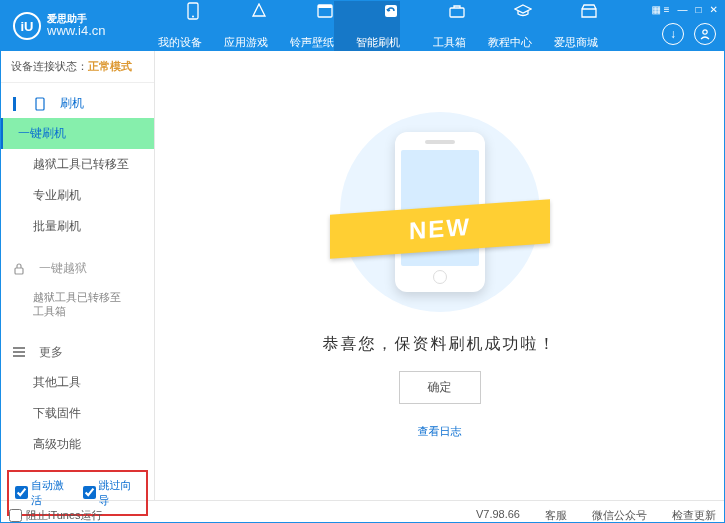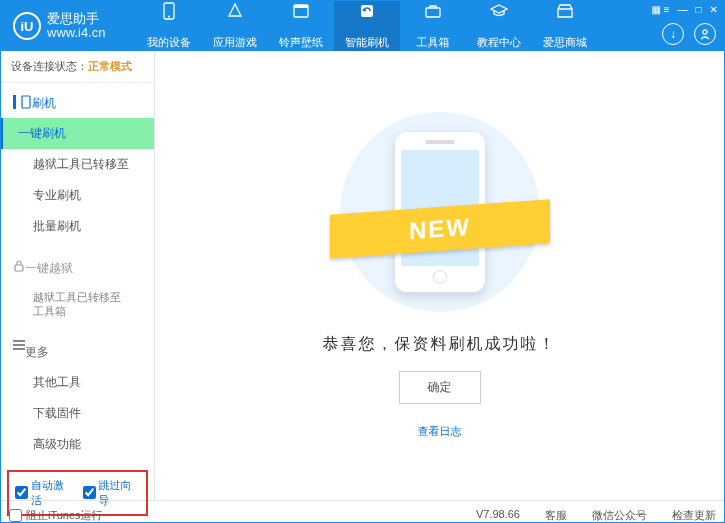--- a/index.html
+++ b/index.html
@@ -1,36 +1,36 @@
 <!DOCTYPE html>
 <html><head>
 <meta charset="utf-8">
 <style>
 *{margin:0;padding:0;box-sizing:border-box;font-family:"Microsoft YaHei",sans-serif}
 body{background:#fff;width:725px;height:523px;overflow:hidden;border:1px solid #1a8ee6}
 .titlebar{height:50px;background:#1a8ee6;display:flex;align-items:center;color:#fff;position:relative}
 .logo-area{display:flex;align-items:center;padding:0 12px;width:135px}
 .logo-circle{width:28px;height:28px;border:2px solid #fff;border-radius:50%;display:flex;align-items:center;justify-content:center;font-weight:bold;font-size:13px;margin-right:6px}
 .logo-text{display:flex;flex-direction:column;line-height:1.1}
-.logo-title{font-size:13px;font-weight:normal}
+.logo-title{font-size:10px;font-weight:bold}
 .logo-url{font-size:13px;opacity:.9}
 .nav{display:flex;flex:1;height:100%}
-.nav-item{width:66px;display:flex;flex-direction:column;align-items:center;justify-content:center;font-size:11px;cursor:pointer;gap:15px}
+.nav-item{width:66px;display:flex;flex-direction:column;align-items:flex-end;justify-content:center;font-size:11px;cursor:pointer;gap:15px}
 .nav-item.active{background:#1678c8}
 .nav-icon{width:18px;height:18px;display:flex;align-items:center;justify-content:center}
 .title-ctrl{position:absolute;right:6px;top:3px;display:flex;gap:8px;font-size:10px}
 .title-ctrl span{cursor:pointer}
 .user-ctrl{position:absolute;right:8px;bottom:6px;display:flex;gap:10px}
 .user-ctrl .circ{width:22px;height:22px;border:1.5px solid #fff;border-radius:50%;display:flex;align-items:center;justify-content:center;font-size:12px;cursor:pointer}
 .body{display:flex;height:calc(100% - 50px - 22px)}
 .sidebar{width:154px;border-right:1px solid #e5e5e5;display:flex;flex-direction:column;font-size:12px;color:#555}
 .conn-status{padding:8px 10px;font-size:11px;border-bottom:1px solid #eee}
 .conn-status .mode{color:#d93;font-weight:bold}
 .side-section{padding:6px 0}
-.side-head{display:flex;padding:6px 12px;gap:0;color:#0a6ed1;font-size:12px}
+.side-head{display:flex;align-items:center;padding:6px 12px;gap:14px;color:#0a6ed1;font-size:12px}
 .side-head.gray{color:#999}
 .side-head .bar{width:3px;height:14px;background:#0a6ed1;margin-right:4px}
 .side-item{padding:7px 0 7px 32px;cursor:pointer;color:#555}
 .side-item.active{background:#86efac;color:#0a6ed1;border-left:2px solid #0a6ed1;padding-left:15px}
 .side-item.note{font-size:11px;line-height:1.3;color:#888}
 .options-box{border:2px solid #d33;margin:4px 6px;padding:6px;display:flex;gap:10px;font-size:11px}
 .opt{display:flex;align-items:center;gap:3px;color:#0a6ed1}
 .opt input{accent-color:#0a6ed1}
 .main{flex:1;display:flex;flex-direction:column;align-items:center;justify-content:center;position:relative}
 .illus{position:relative;width:200px;height:200px}

